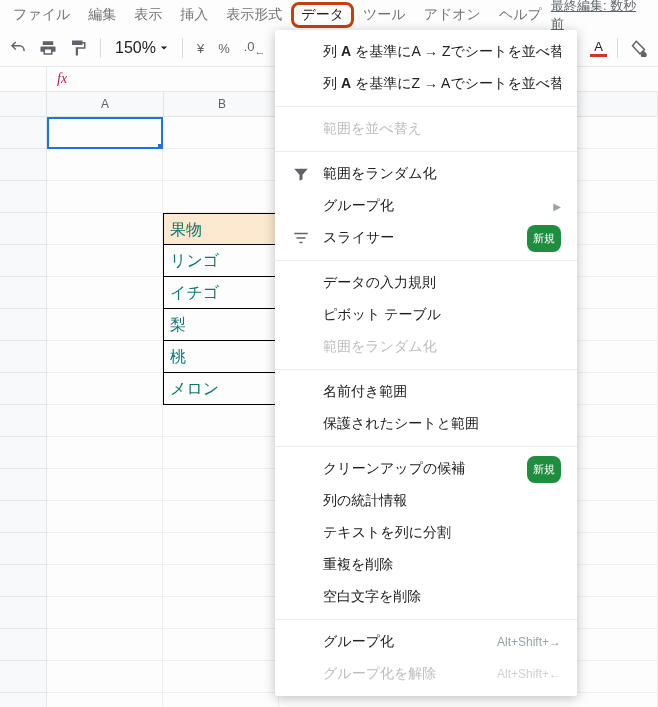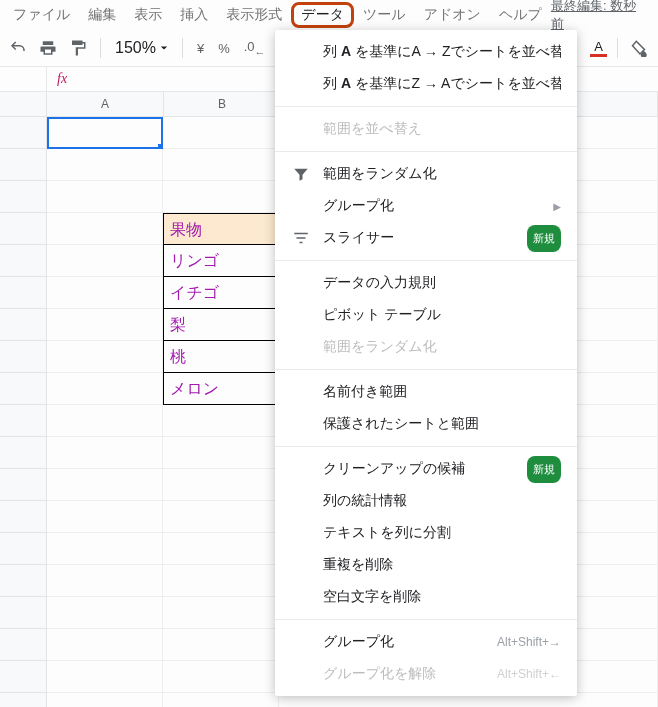--- a/index.html
+++ b/index.html
@@ -156,21 +156,21 @@
     font-size: 11px;
     color: #5f6368;
     text-align: center;
     line-height: 32px;
   }
   .cell {
     width: 116px;
     border-right: 1px solid #eeeeee;
     border-bottom: 1px solid #eeeeee;
     font-size: 16px;
-    color: #a21caf;
+    color: #0f766e;
     padding: 0 6px;
     line-height: 32px;
     box-sizing: border-box;
     text-align: left;
     overflow: hidden;
     white-space: nowrap;
   }
 
   
   .row:first-child .cell.colA {

